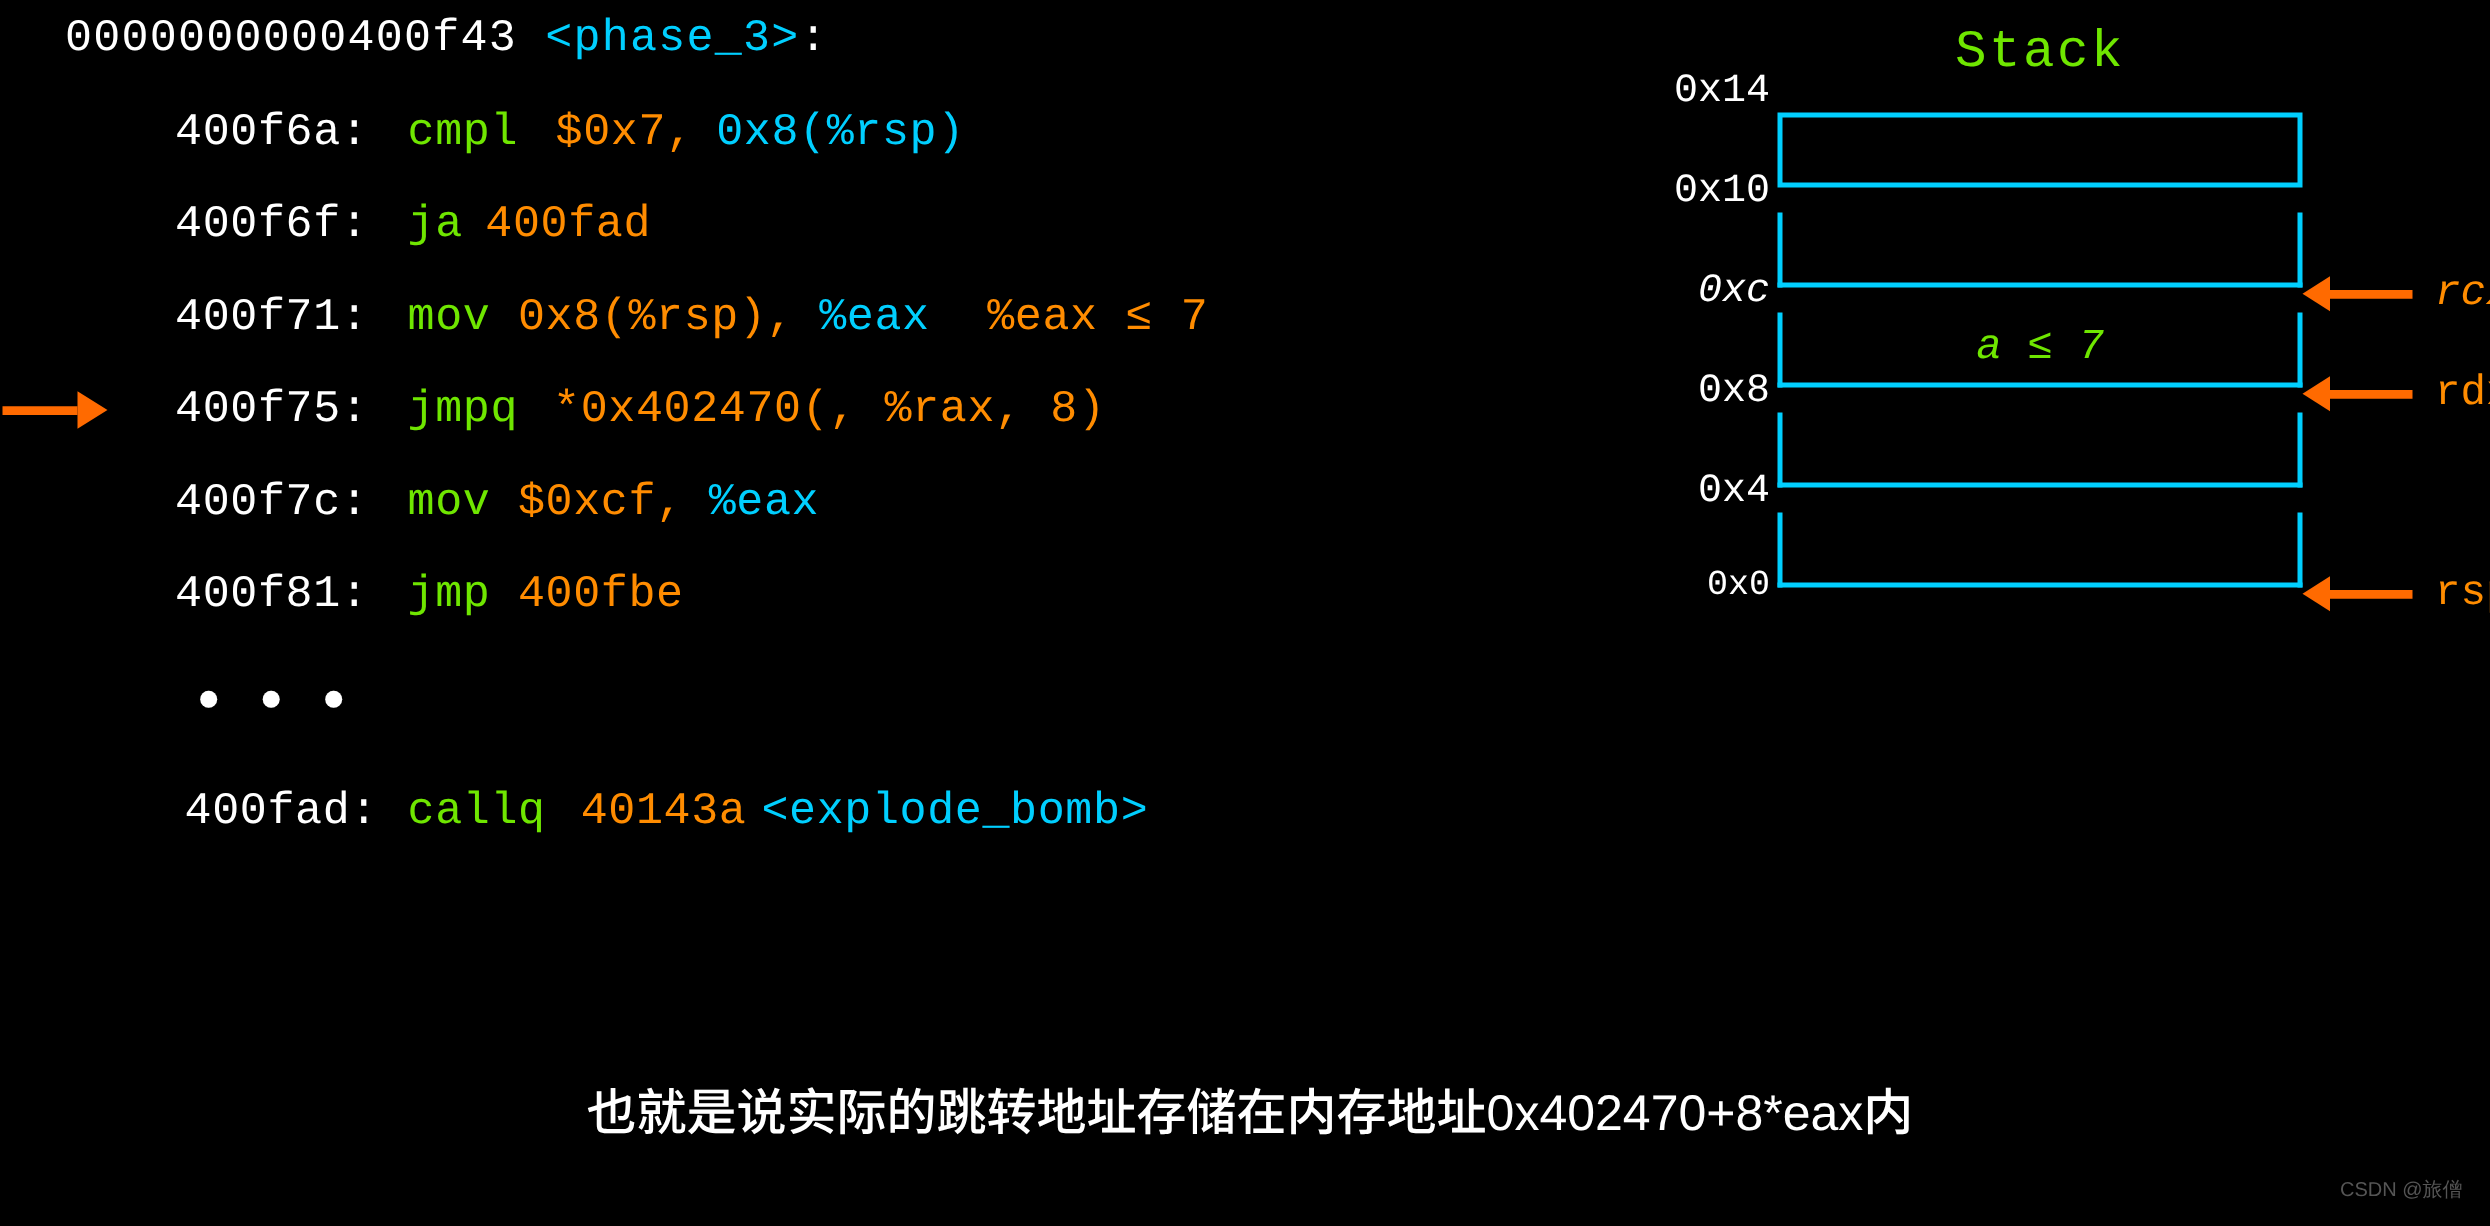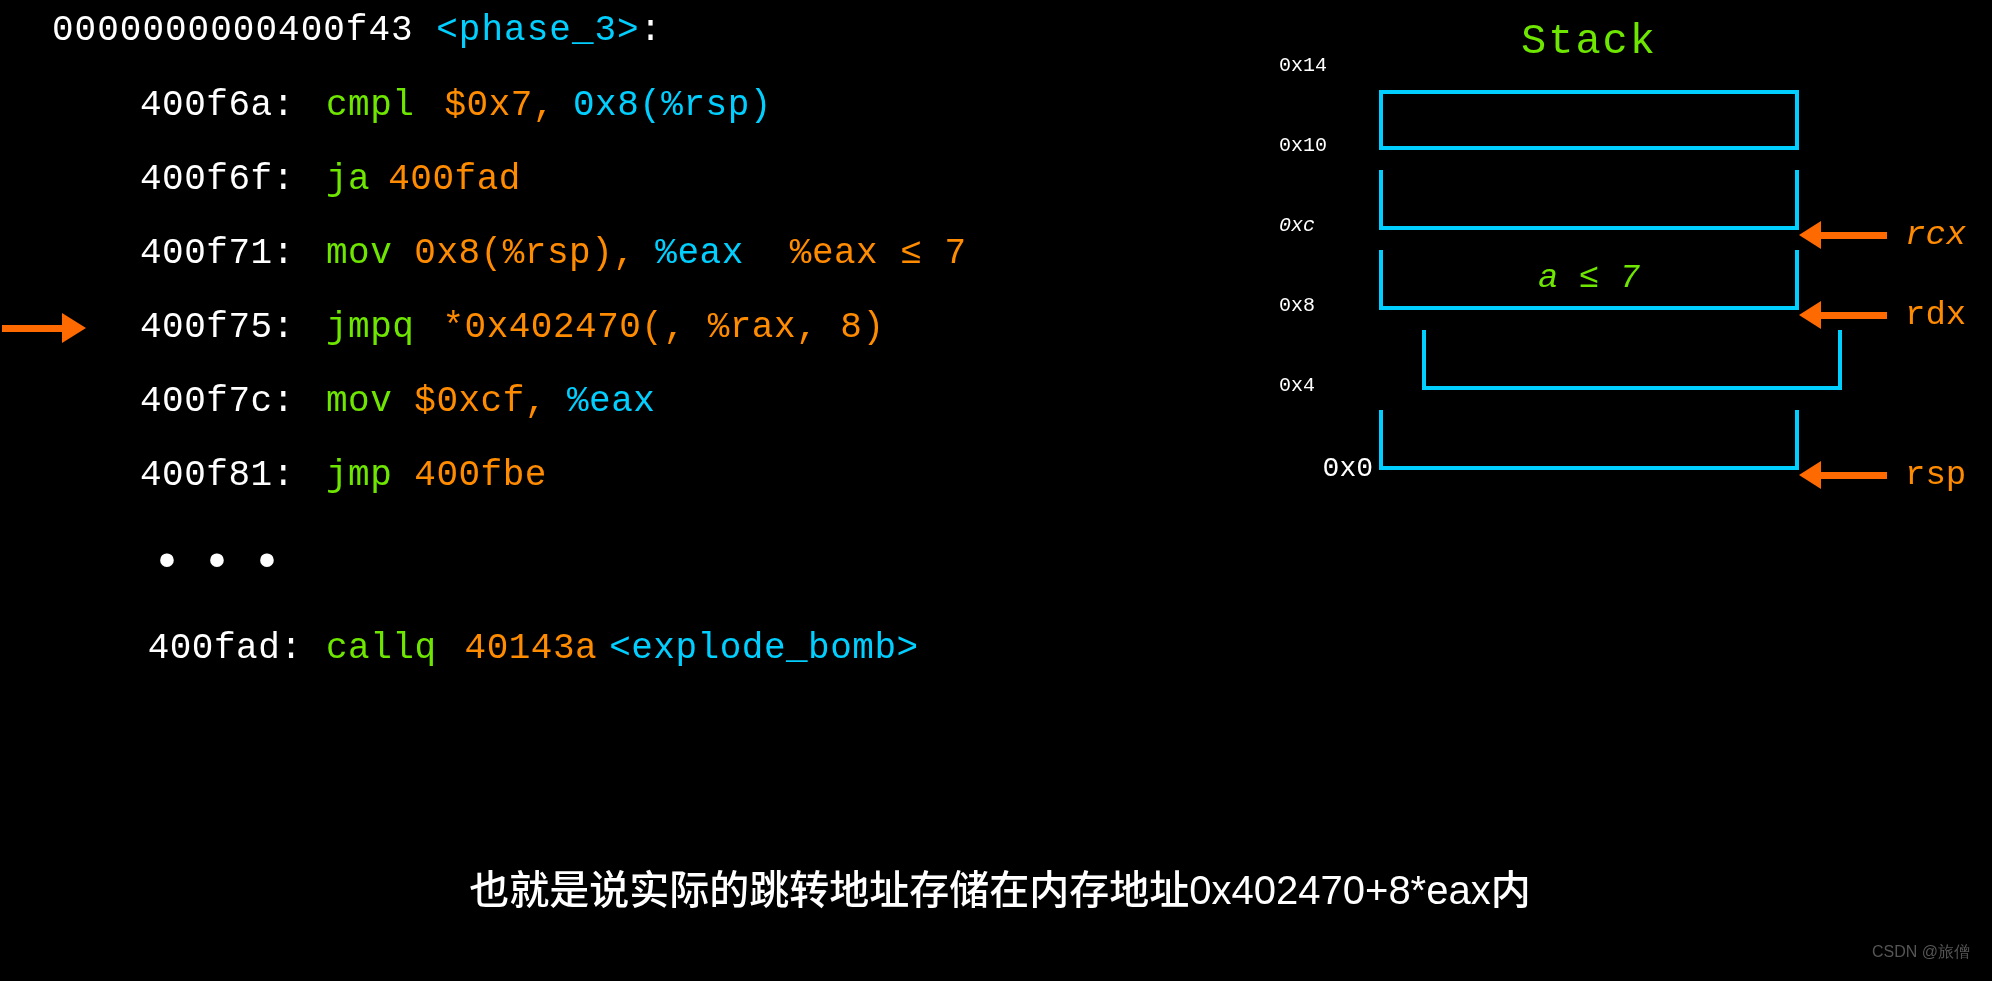--- a/index.html
+++ b/index.html
@@ -96,22 +96,23 @@
     flex-direction: column;
   }
   .stack-row {
     display: flex;
     align-items: flex-end;
     height: 80px;
     position: relative;
   }
   .stack-label {
     width: 100px;
-    color: #fff;
-    font-size: 20px;
+    text-align: right;
+    color: #fff;
+    font-size: 32px;
     padding-right: 6px;
     align-self: flex-start;
     margin-top: -16px;
   }
   .stack-cell {
     width: 420px;
     height: 60px;
     border: 4px solid #00cfff;
     border-top: none;
     display: flex;
@@ -259,21 +260,21 @@
           <div class="stack-label">0xc</div>
           <div class="stack-cell">
             <span>a ≤ 7</span>
           </div>
           <div class="stack-arrow" style="top: -14px;">
             <div class="head"></div>
             <div class="shaft"></div>
             <span class="reg">rcx</span>
           </div>
         </div>
-        <div class="stack-row" style="position: relative; gap: 43px;">
+        <div class="stack-row" style="position: relative;">
           <div class="stack-label">0x8</div>
           <div class="stack-cell"></div>
           <div class="stack-arrow" style="top: -14px;">
             <div class="head"></div>
             <div class="shaft"></div>
             <span class="reg">rdx</span>
           </div>
         </div>
         <div class="stack-row" style="position: relative;">
           <div class="stack-label">0x4</div>

